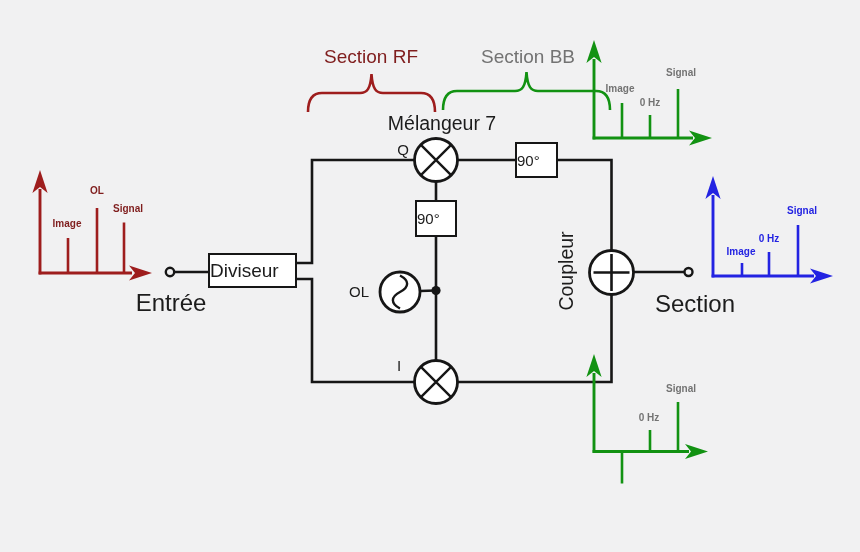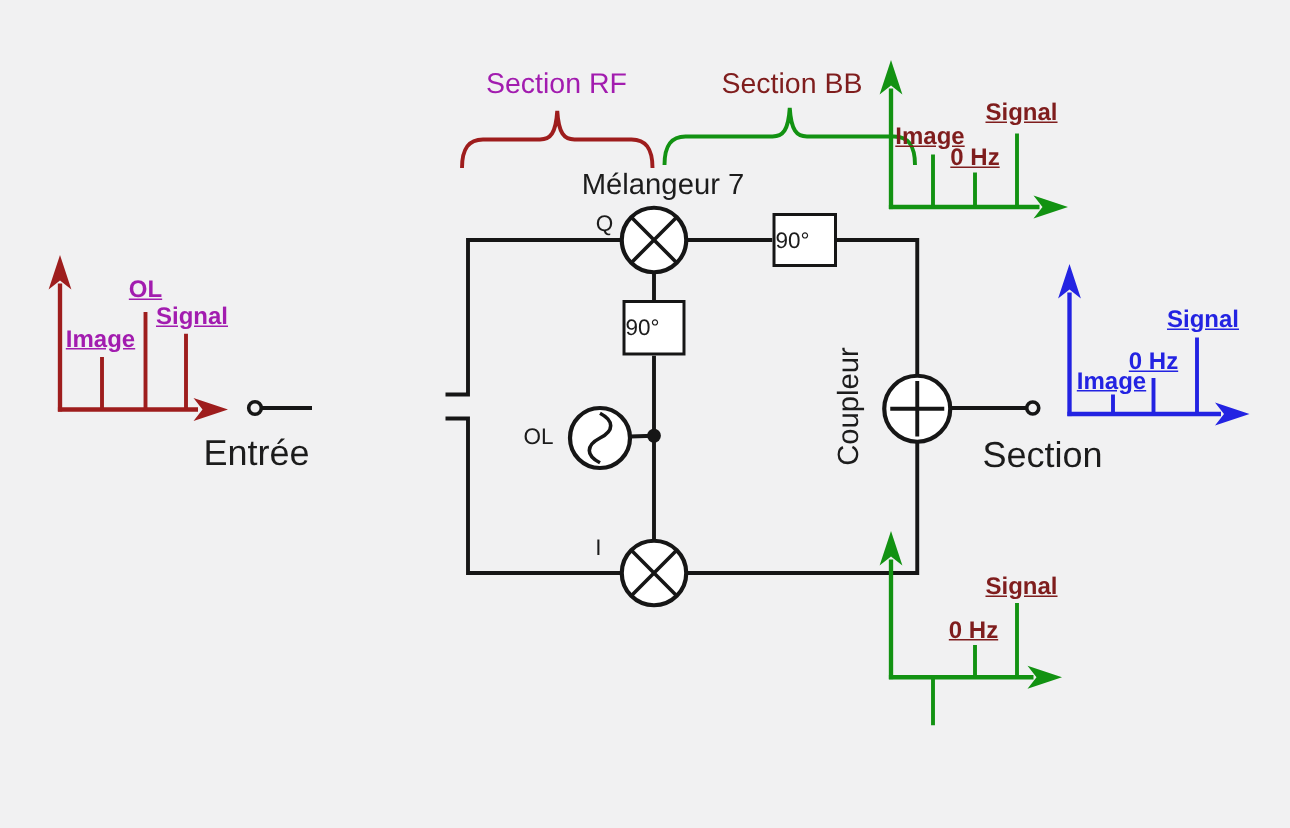--- a/index.html
+++ b/index.html
@@ -13,23 +13,23 @@
     line-height:1;color:#1c1c1c;
   }
   .lbl-rot{
     position:absolute;transform:translate(-50%,-50%) rotate(-90deg);
     white-space:nowrap;line-height:1;color:#1c1c1c;
   }
   .f-big{font-size:19.5px;}
   .f-port{font-size:24px;}
   .f-sec{font-size:19px;}
   .f-small{font-size:15px;}
-  .f-spec{font-size:16px;font-weight:bold;text-decoration:underline;}
-  .red{color:#a21caf;}
-  .green{color:#7f1d1d;}
+  .f-spec{font-size:10px;font-weight:bold;}
+  .red{color:#7f1d1d;}
+  .green{color:#737373;}
   .blue{color:#2323e2;}
   .box{
     position:absolute;background:#ffffff;border:2.6px solid #161616;
     display:flex;align-items:center;justify-content:flex-start;
     box-sizing:border-box;color:#1c1c1c;
   }
 </style>
 </head>
 <body>
 
@@ -114,20 +114,23 @@
     </g>
     <polygon points="713,176 705.4,199 713,193 720.6,199" fill="#2323e2"></polygon>
     <polygon points="833,276 810,268.4 816,276 810,283.6" fill="#2323e2"></polygon>
 
     <path d="M308 112 C308 99 312.5 93 322 93 L360 93 C367 93 370.5 89 371.5 74
              C372.5 89 376 93 383 93 L421 93 C430.5 93 435 99 435 112" stroke="#9e1d1d" stroke-width="2.6" fill="none"></path>
     <path d="M443 110 C443 97 447.5 91 457 91 L515 91 C522 91 525.5 87 526.5 72
              C527.5 87 531 91 538 91 L596 91 C605.5 91 610 97 610 110" stroke="#129212" stroke-width="2.6" fill="none"></path>
   </svg>
 
+  <div class="box" style="left:208px;top:253px;width:89px;height:35px;font-size:19px;">
+    <span>Diviseur</span>
+  </div>
   <div class="box" style="left:515px;top:142px;width:43px;height:36px;font-size:15px;">
     <span>90°</span>
   </div>
   <div class="box" style="left:415px;top:200px;width:42px;height:37px;font-size:15px;">
     <span>90°</span>
   </div>
 
   <div class="lbl f-sec red" style="left:371px;top:47px;">Section RF</div>
   <div class="lbl f-sec green" style="left:528px;top:47px;">Section BB</div>
 

